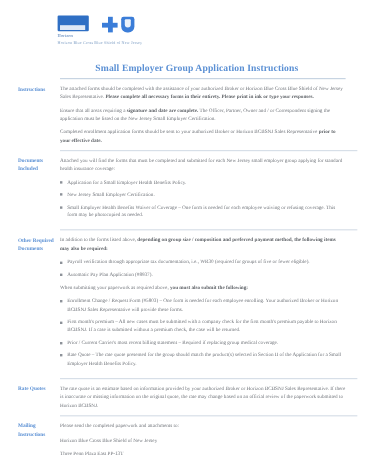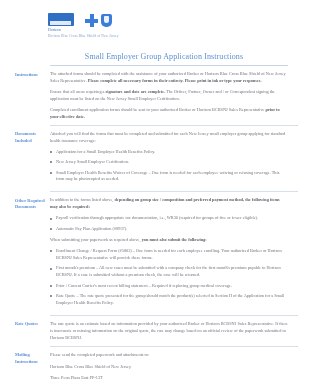--- a/index.html
+++ b/index.html
@@ -104,21 +104,21 @@
     color: #7e9ec4;
     padding: 2px 0 0 48px;
     letter-spacing: .15px;
     white-space: nowrap;
   }
 
   
   .doc-title {
     text-align: center;
     color: #5b90d4;
-    font-weight: normal;
+    font-weight: bold;
     font-size: 8px;
     letter-spacing: .1px;
     margin: 14px 0 0 0;
     padding-left: 40px;
     padding-right: 10px;
   }
   .title-rule {
     margin: 4px 10px 0 50px;
     border-top: 1px solid #c7d4e2;
     height: 0;

